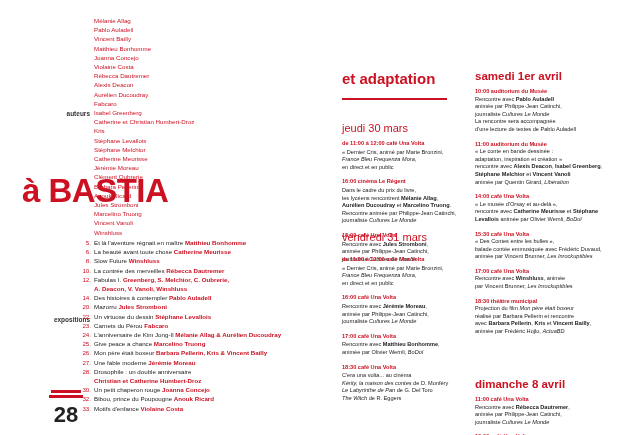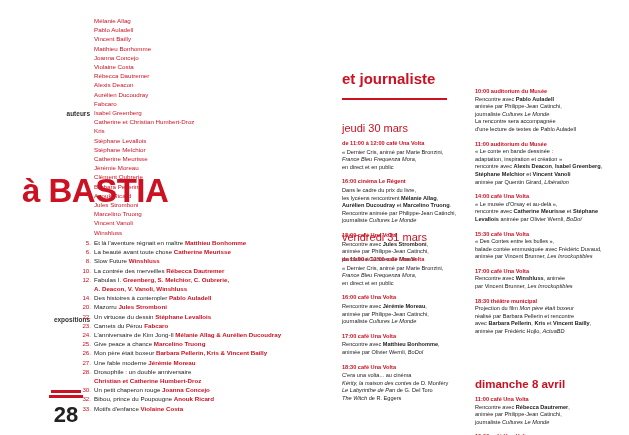--- a/index.html
+++ b/index.html
@@ -185,21 +185,21 @@
         <span class="num">32.</span>
         <span class="txt">Bibou, prince du Poupougne <b>Anouk Ricard</b></span>
       </div>
       <div class="row">
         <span class="num">33.</span>
         <span class="txt">Motifs d'enfance <b>Violaine Costa</b></span>
       </div>
     </div>
 
   <div class="sec-title" id="deb-title">
-    <div>et journaliste</div>
+    <div>et adaptation</div>
   </div>
   <div id="deb-rule"></div>
 
   <div class="day-title" id="d1">jeudi 30 mars</div>
   <div class="block" id="blk-jeudi" style="left:342px;top:140px;">
       <div style="margin-bottom: 7px;">
         <span class="time">de 11:00 à 12:00 café Una Volta</span>
         <div>« Dernier Cris, animé par Marie Bronzini,</div>
         <div><i>France Bleu Frequenza Mora</i>,</div>
         <div>en direct et en public</div>
@@ -241,20 +241,21 @@
       </div>
       <div style="margin-bottom: 7px;">
         <span class="time">18:30 café Una Volta</span>
         <div>C'era una volta... au cinéma</div>
         <div><i>Kérity, la maison des contes</i> de D. Monféry</div>
         <div><i>Le Labyrinthe de Pan</i> de G. Del Toro</div>
         <div><i>The Witch</i> de R. Eggers</div>
       </div>
     </div>
 
+  <div class="sec-title" id="sam-title">samedi 1er avril</div>
   <div class="rblock" id="blk-samedi" style="left:475px;top:88px;">
       <div style="margin-bottom: 7px;">
         <span class="time">10:00 auditorium du Musée</span>
         <div>Rencontre avec <b>Pablo Auladell</b></div>
         <div>animée par Philippe-Jean Catinchi,</div>
         <div>journaliste <i>Cultures Le Monde</i></div>
         <div>La rencontre sera accompagnée</div>
         <div>d'une lecture de textes de Pablo Auladell</div>
       </div>
       <div style="margin-bottom: 7px;">

